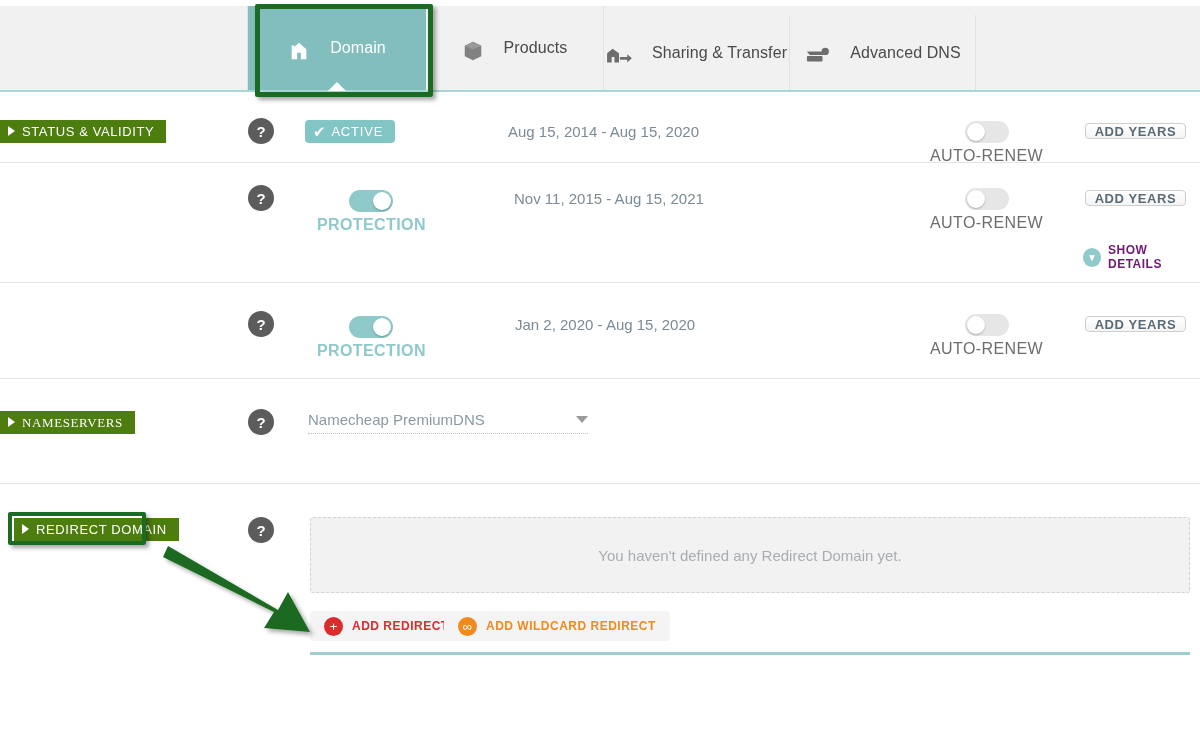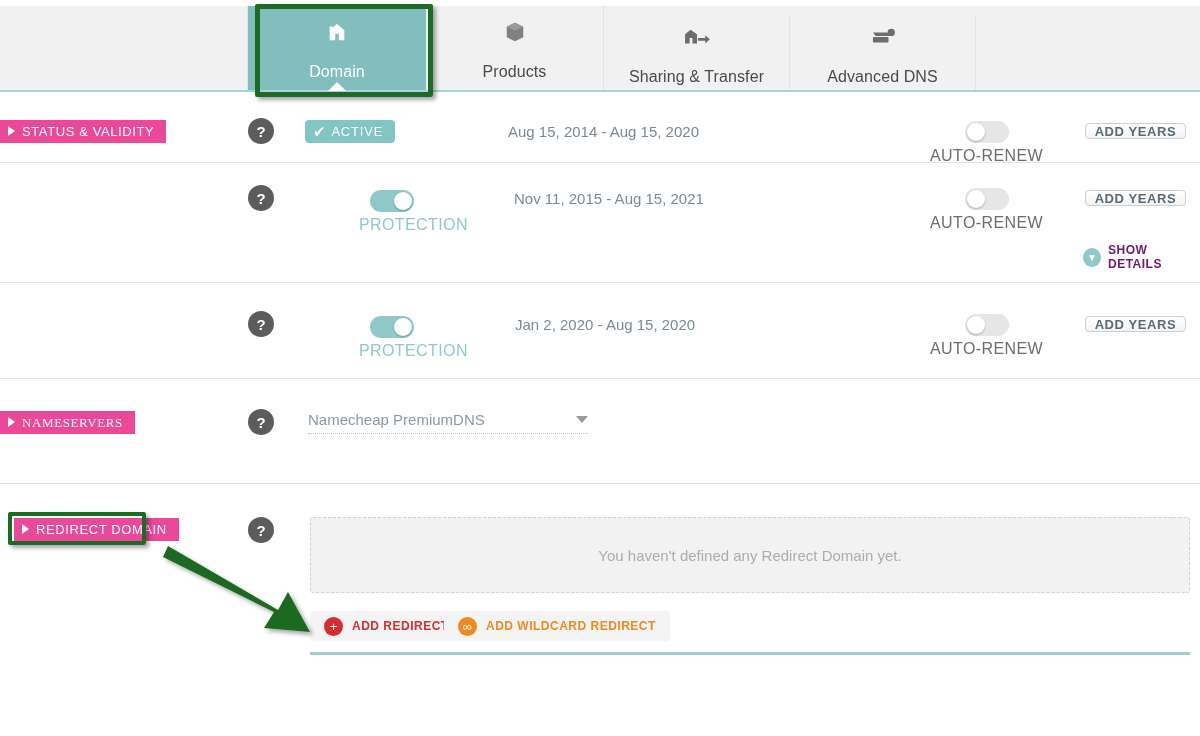--- a/index.html
+++ b/index.html
@@ -14,21 +14,21 @@
   
   .tabbar {
     position: absolute; left:0; top:6px; width:1200px; height:86px;
     background:#f1f1f1;
     border-bottom:2px solid #a8d5d5;
     display:flex; align-items:stretch;
   }
   .tabspacer { width:248px; border-right:1px solid #e2e2e2; }
   .tab {
     width:178px; border-right:1px solid #e2e2e2;
-    display:flex; flex-direction:column; align-items:center; justify-content:center;
+    display:flex; flex-direction:row; align-items:center; justify-content:center;
     gap:20px; cursor:pointer; position:relative;
   }
   .tab.wide { width:186px;margin-top:9px; }
   .tab .ticon { height:28px; display:flex; align-items:flex-end; color:#6d6d6d; }
   .tab .tlabel {
     font-size:16px; color:#4a4a4a; letter-spacing:.1px;
     font-family:"Liberation Sans", sans-serif;
   }
   .tab.active { background:#82bebe; border-right:none; }
   .tab.active .ticon { color:#ffffff; }
@@ -44,21 +44,21 @@
   .hl-tab {
     position:absolute; left:255px; top:4px; width:178px; height:93px;
     border:5px solid #1b6b22; border-radius:2px;
     box-shadow:3px 3px 4px rgba(0,0,0,.35);
     pointer-events:none; z-index:5;
   }
   .divider { position:absolute; left:0; width:1200px; height:1px; background:#e4e4e4; }
 
   .seclabel {
     position:absolute; left:0;
-    background:#ec4899; color:#ffffff;
+    background:#4d7c0f; color:#ffffff;
     font-size:13px; letter-spacing:.6px;
     height:23px; line-height:23px;
     padding:0 12px 0 22px; white-space:nowrap;
   }
   .seclabel::before{
     content:""; position:absolute; left:8px; top:6px;
     width:0;height:0;border-top:5px solid transparent;border-bottom:5px solid transparent;
     border-left:7px solid #ffffff;
   }
 
@@ -86,21 +86,21 @@
     width:44px; height:22px; border-radius:11px; position:relative; cursor:pointer;
     background:#e6e6e6;
   }
   .toggle .knob {
     position:absolute; top:2px; left:2px; width:18px; height:18px; border-radius:50%;
     background:#ffffff; box-shadow:0 1px 2px rgba(0,0,0,.25);
   }
   .toggle.on { background:#8fc9c9; }
   .toggle.on .knob { left:auto; right:2px; }
   .tgl-label { font-size:16px; letter-spacing:.4px; margin-top:4px; color:#6d6d6d; }
-  .tgl-label.teal { color:#8fc9c9; font-weight:normal;margin-left:42px; }
+  .tgl-label.teal { color:#8fc9c9; font-weight:bold; }
 
   .btn-addyears {
     position:absolute; width:101px; height:16px;
     background:linear-gradient(#ffffff,#f4f4f4);
     border:1px solid #cfcfcf; border-radius:4px;
     color:#5a6b77; font-size:13px; font-weight:bold; letter-spacing:.6px;
     display:flex; align-items:center; justify-content:center; cursor:pointer;
   }
 
   .showdetails {

